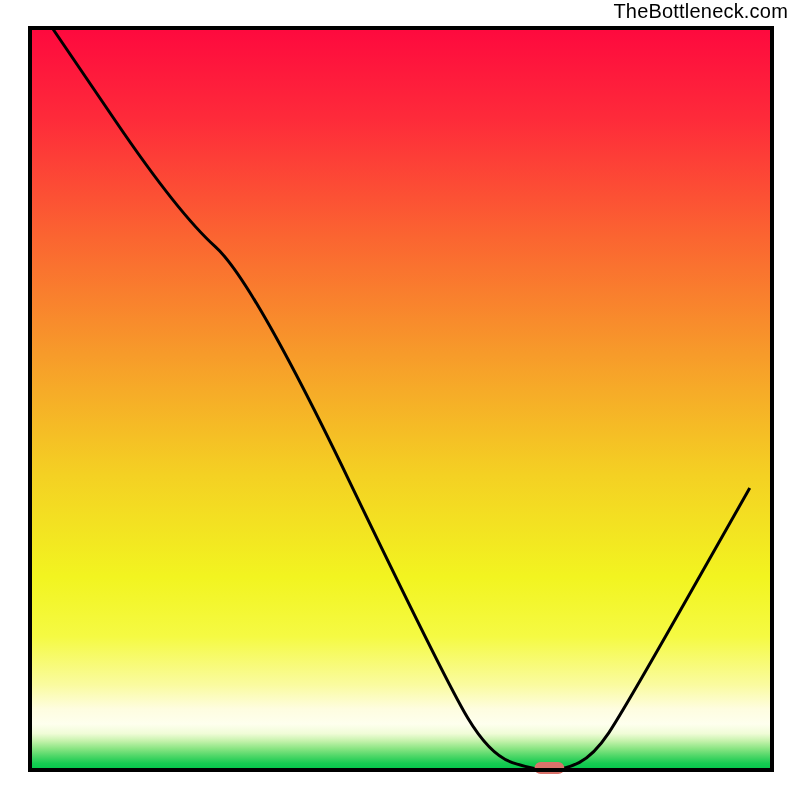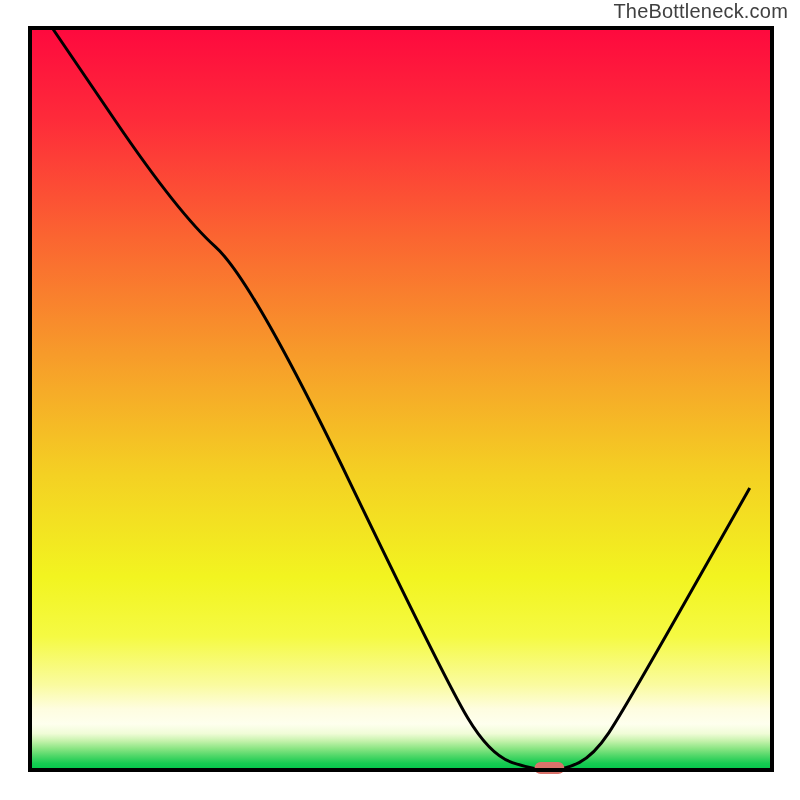--- a/index.html
+++ b/index.html
@@ -14,21 +14,21 @@
   .chart-wrap {
     position: relative;
     width: 800px;
     height: 800px;
   }
   .watermark {
     position: absolute;
     top: 0px;
     right: 12px;
     font-size: 20px;
-    color: #404040;
+    color: #000000;
     font-weight: 500;
     letter-spacing: 0.2px;
     z-index: 10;
   }
   svg {
     position: absolute;
     top: 0;
     left: 0;
   }
 </style>

